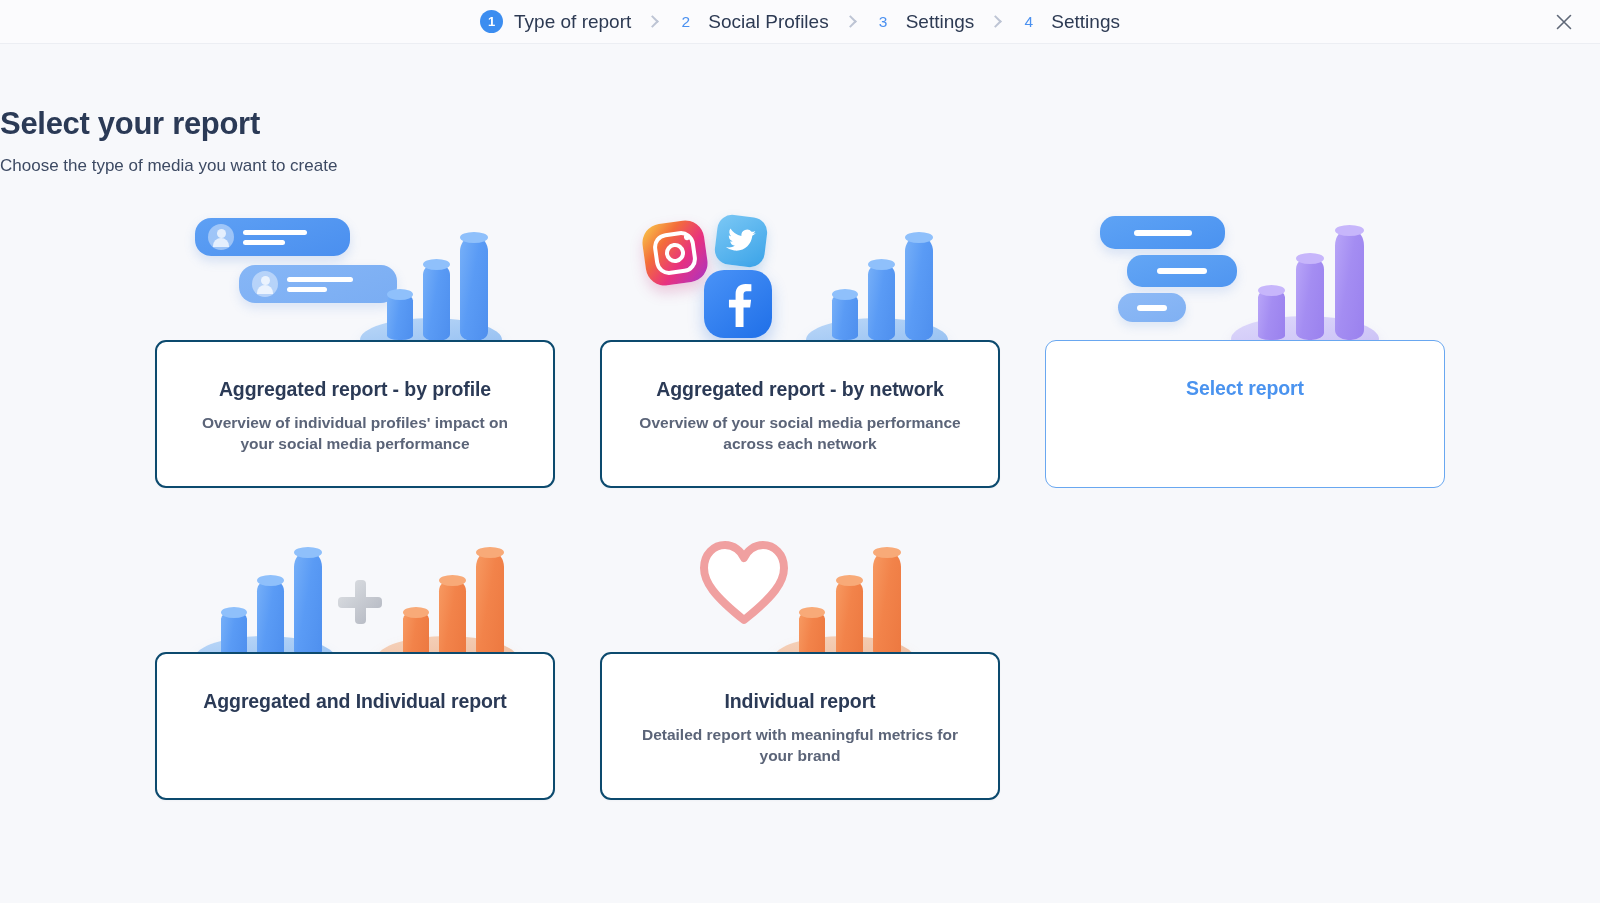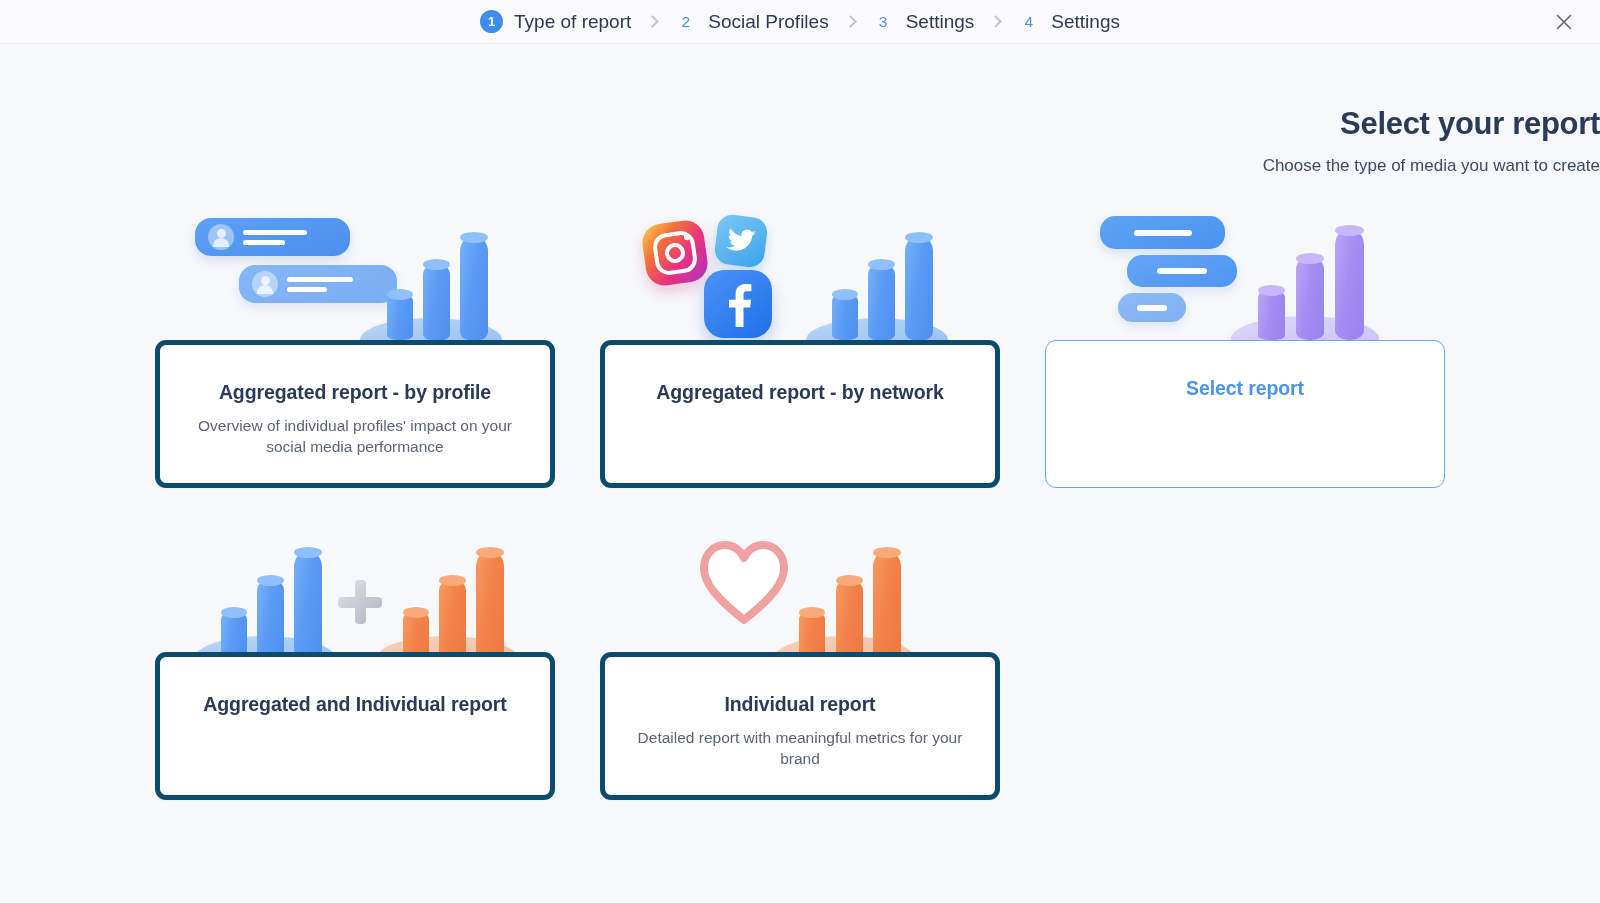--- a/index.html
+++ b/index.html
@@ -53,21 +53,21 @@
     position: absolute;
     right: 22px; top: 50%;
     transform: translateY(-50%);
     width: 28px; height: 28px;
     display: flex; align-items: center; justify-content: center;
     cursor: pointer;
   }
   .close-btn svg { display: block; }
 
   
-  .page-head { text-align: right; margin-top: 62px; }
+  .page-head { text-align: left; margin-top: 62px; }
   .page-title {
     font-size: 31px;
     font-weight: 700;
     color: #2b3a56;
     letter-spacing: -0.3px;
   }
   .page-sub {
     font-size: 17px;
     color: #3d4a63;
     margin-top: 14px;
@@ -90,21 +90,21 @@
     top: 0;
     height: 172px;
     pointer-events: none;
   }
 
   .card {
     position: absolute;
     left: 0; right: 0; bottom: 0;
     height: 148px;
     background: #ffffff;
-    border: 5px solid #0c4a6e;
+    border: 2px solid #0c4a6e;
     border-radius: 11px;
     box-shadow: 0 1px 2px rgba(40,50,80,.035);
     text-align: center;
     padding-top: 36px;
     cursor: pointer;
   }
   .card.selected {
     border: 1.6px solid #69a7f0;
     box-shadow: none;
   }
@@ -114,20 +114,21 @@
     color: #2b3a56;
     letter-spacing: -0.1px;
   }
   .card.selected .card-title { color: #4a93ef; }
   .card-desc {
     margin: 11px auto 0;
     font-size: 15.5px;
     line-height: 21px;
     color: #5b6478;
     max-width: 330px;
+    font-weight: bold;
   }
 
   
   .ill { position: absolute; width: 100%; height: 100%; }
 
   .disc {
     position: absolute;
     border-radius: 50%;
   }
   .bar {
@@ -305,20 +306,21 @@
         </div>
 
         <div class="disc blue" style="left:206px;top:120px;width:142px;height:44px;box-shadow:0 8px 14px rgba(120,160,220,.20);"></div>
         <div class="bar blue" style="left:232px;top:96px;width:26px;height:46px;"></div>
         <div class="bar blue" style="left:268px;top:66px;width:27px;height:77px;"></div>
         <div class="bar blue" style="left:305px;top:39px;width:28px;height:104px;"></div>
       </div>
     </div>
     <div class="card">
       <div class="card-title">Aggregated report - by network</div>
+      <div class="card-desc">Overview of your social media performance across each network</div>
     </div>
   </div>
 
   <div class="card-slot">
     <div class="art">
       <div class="ill">
         <div class="lpill" style="left:55px;top:18px;width:125px;height:33px;background:linear-gradient(160deg,#5ea3f5,#4a92f0);box-shadow:0 5px 11px rgba(90,140,220,.2);">
           <i style="width:58px"></i>
         </div>
         <div class="lpill" style="left:82px;top:57px;width:110px;height:32px;background:linear-gradient(160deg,#63a6f5,#4f95f0);box-shadow:0 5px 11px rgba(90,140,220,.18);">

